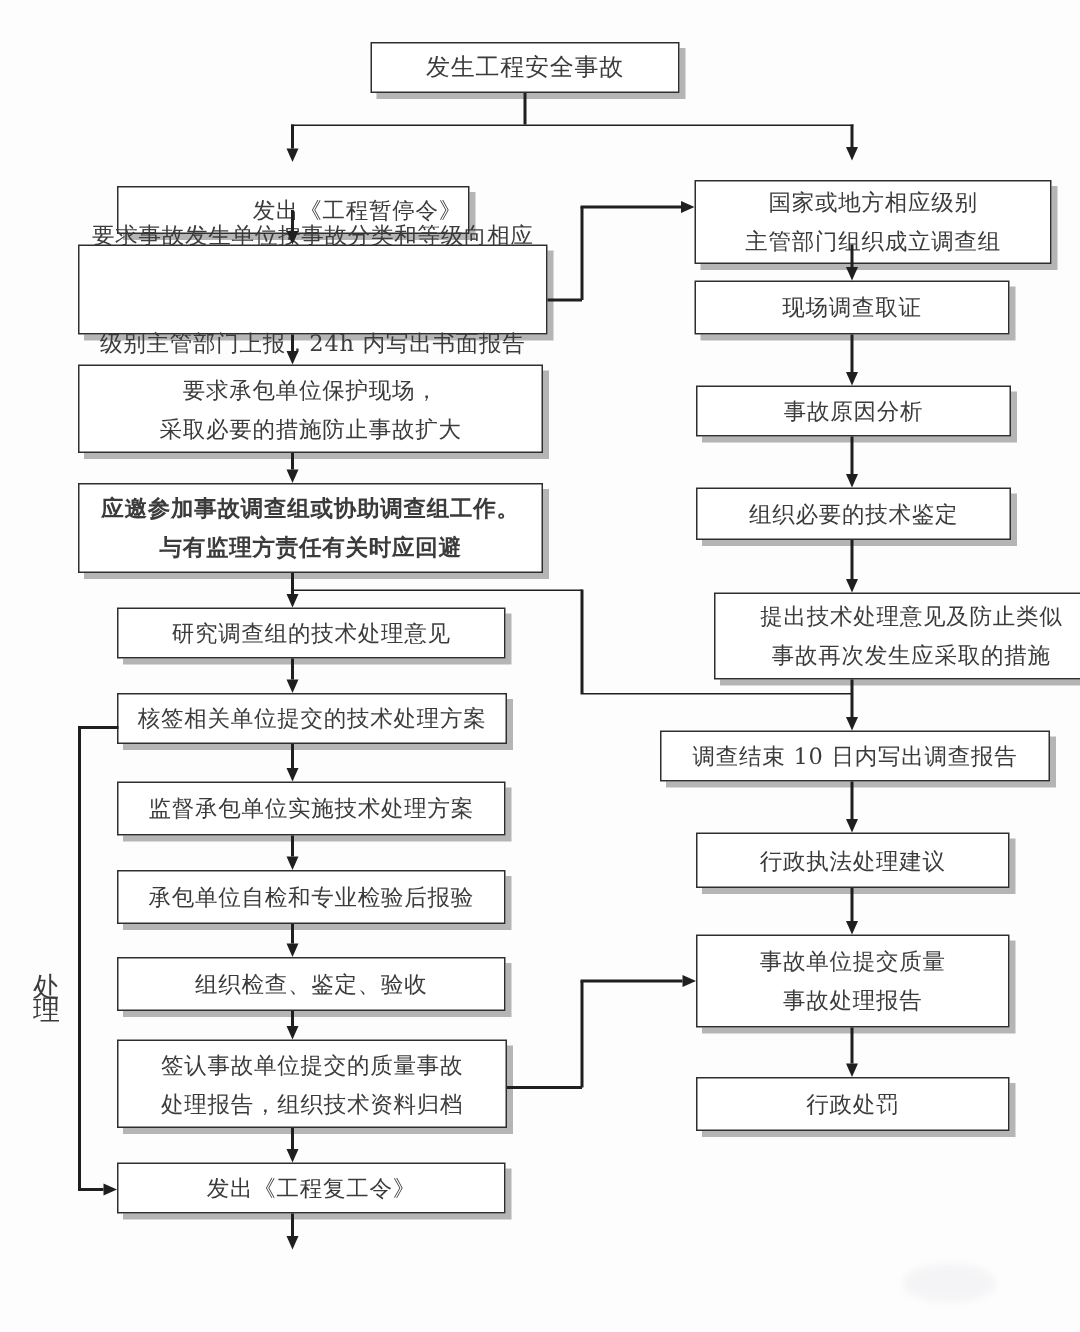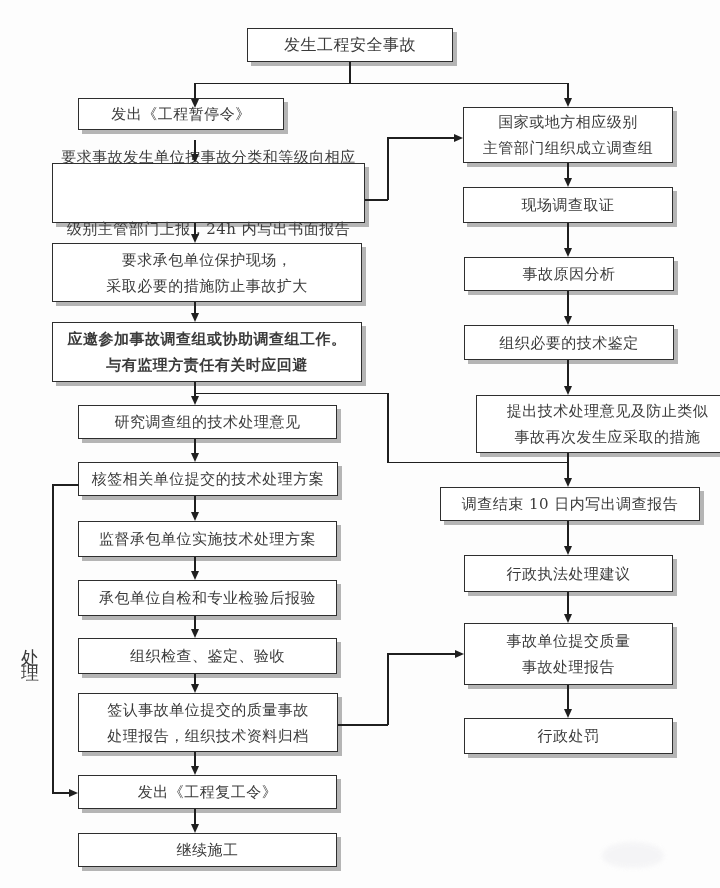--- a/index.html
+++ b/index.html
@@ -46,21 +46,21 @@
 </style>
 </head>
 <body>
 
 <div id="canvas">
 
   <div class="node" style="left:247px;top:28px;width:206px;height:34px;font-size:16px;">
     <span>发生工程安全事故</span>
   </div>
 
-  <div class="node" style="left:78px;top:98px;width:206px;height:32px;">
+  <div class="node" style="left:78px;top:124px;width:235px;height:32px;align-items:flex-end;">
     <span>发出《工程暂停令》</span>
   </div>
 
   <div class="node" style="left:52px;top:163px;width:313px;height:60px;gap:46px;">
     <span>要求事故发生单位按事故分类和等级向相应</span>
     <span>级别主管部门上报，24h 内写出书面报告</span>
   </div>
 
   <div class="node" style="left:52px;top:243px;width:310px;height:59px;">
     <span>要求承包单位保护现场，</span>
@@ -94,25 +94,22 @@
   </div>
 
   <div class="node" style="left:78px;top:638px;width:259px;height:36px;">
     <span>组织检查、鉴定、验收</span>
   </div>
 
   <div class="node" style="left:78px;top:775px;width:259px;height:34px;">
     <span>发出《工程复工令》</span>
   </div>
 
-  <div class="node" style="left:78px;top:833px;width:259px;height:34px;">
-    <span>继续施工</span>
-  </div>
-
-  <div class="node" style="left:463px;top:107px;width:210px;height:56px;">
+
+  <div class="node" style="left:463px;top:120px;width:238px;height:56px;">
     <span>国家或地方相应级别</span>
     <span>主管部门组织成立调查组</span>
   </div>
 
   <div class="node" style="left:463px;top:187px;width:210px;height:36px;">
     <span>现场调查取证</span>
   </div>
 
   <div class="node" style="left:464px;top:257px;width:210px;height:34px;">
     <span>事故原因分析</span>

